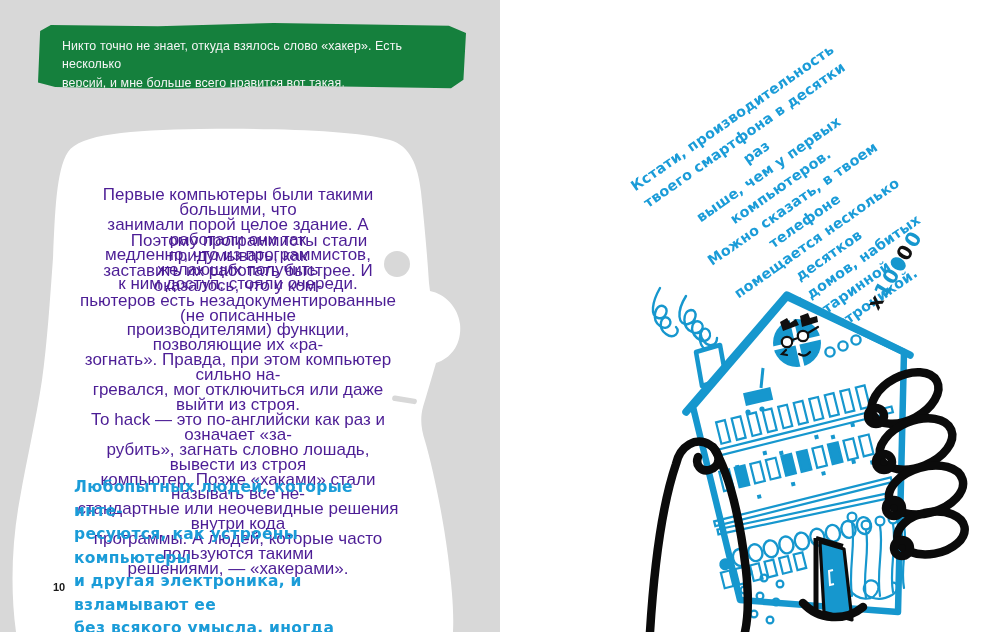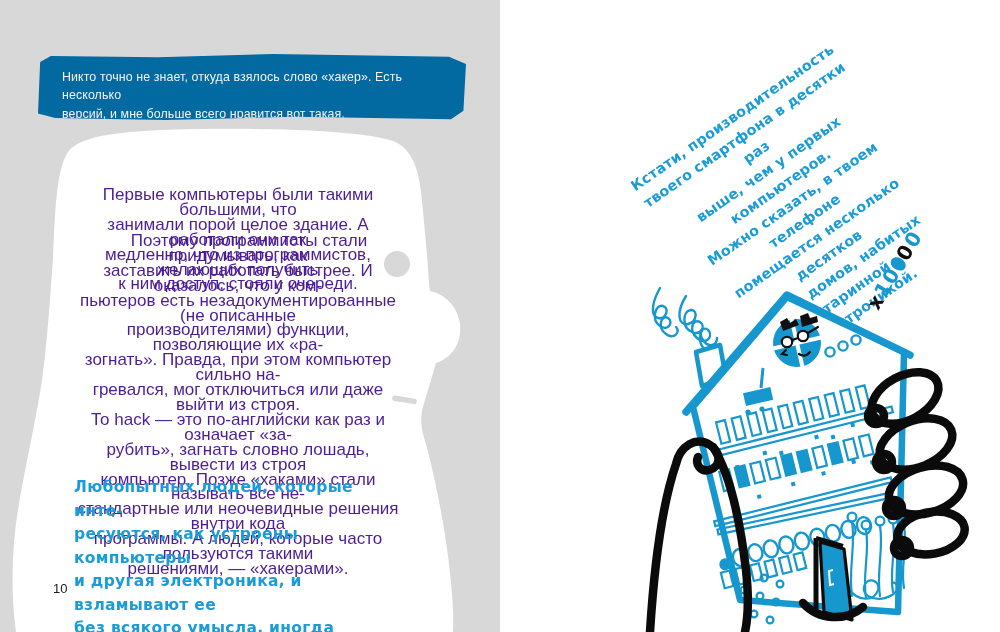--- a/index.html
+++ b/index.html
@@ -4,36 +4,36 @@
 <style>
   html,body{margin:0;padding:0;}
   body{width:1000px;height:632px;overflow:hidden;background:#ffffff;
        font-family:"Liberation Sans",sans-serif;}
   #spread{position:relative;width:1000px;height:632px;}
 
   
   #page-left{position:absolute;left:0;top:0;width:500px;height:632px;background:#d8d8d8;}
   #silhouette-svg{position:absolute;left:0;top:0;}
 
-  #banner{position:absolute;left:38px;top:54px;width:428px;height:66px;background:#0369a1;
+  #banner{position:absolute;left:38px;top:23px;width:428px;height:66px;background:#15803d;
           clip-path:polygon(0.5% 12%,3% 3%,28% 5%,55% 0%,96% 4%,100% 15%,99.4% 86%,96.5% 99%,
                             60% 95%,30% 100%,4% 97%,0% 90%);}
   #banner-text{position:absolute;left:24px;top:14px;width:395px;color:#f5f5f5;
                font-size:12.4px;line-height:18.4px;white-space:pre-line;letter-spacing:0.1px;}
 
   .bodytext{position:absolute;left:73px;width:330px;color:#4c1d95;font-size:17px;
             line-height:14.9px;white-space:pre-line;text-align:center;}
   #para1{top:188px;}
   #para2{top:234px;text-indent:22px;}
 
   #geek-note{position:absolute;left:74px;top:476px;width:330px;color:#1b9cd8;
              font-family:"DejaVu Sans",sans-serif;font-weight:bold;font-size:15.5px;
              line-height:23.5px;white-space:pre-line;letter-spacing:0.3px;}
 
-  .pagenum{position:absolute;color:#1a1a1a;font-size:13px;font-weight:normal;}
+  .pagenum{position:absolute;color:#1a1a1a;font-size:11px;font-weight:bold;}
   #pagenum-left{left:53px;top:581px;}
 
   
   #page-right{position:absolute;left:500px;top:0;width:500px;height:632px;background:#ffffff;}
 
   #margin-note{position:absolute;left:138px;top:96px;width:262px;height:148px;
                transform:rotate(-35deg);color:#1b9cd8;text-align:center;
                font-family:"DejaVu Sans",sans-serif;font-weight:bold;font-size:14.3px;
                line-height:21px;white-space:pre-line;letter-spacing:0.2px;}
 

